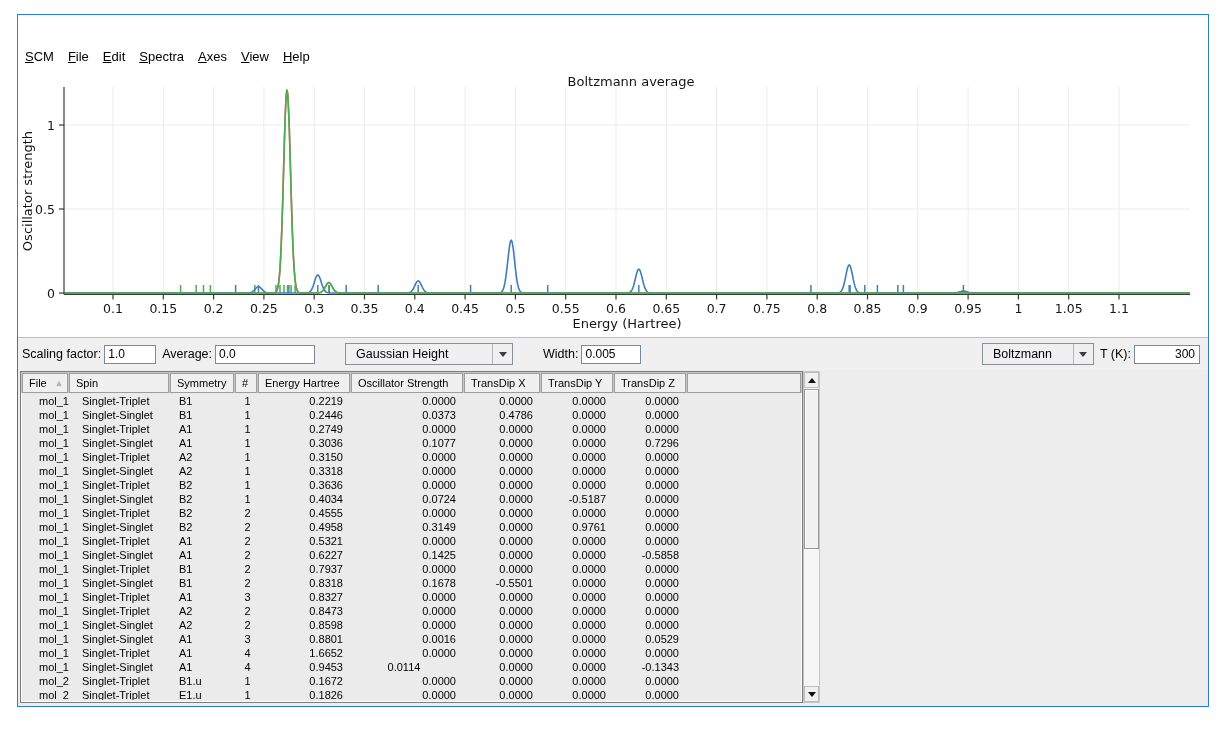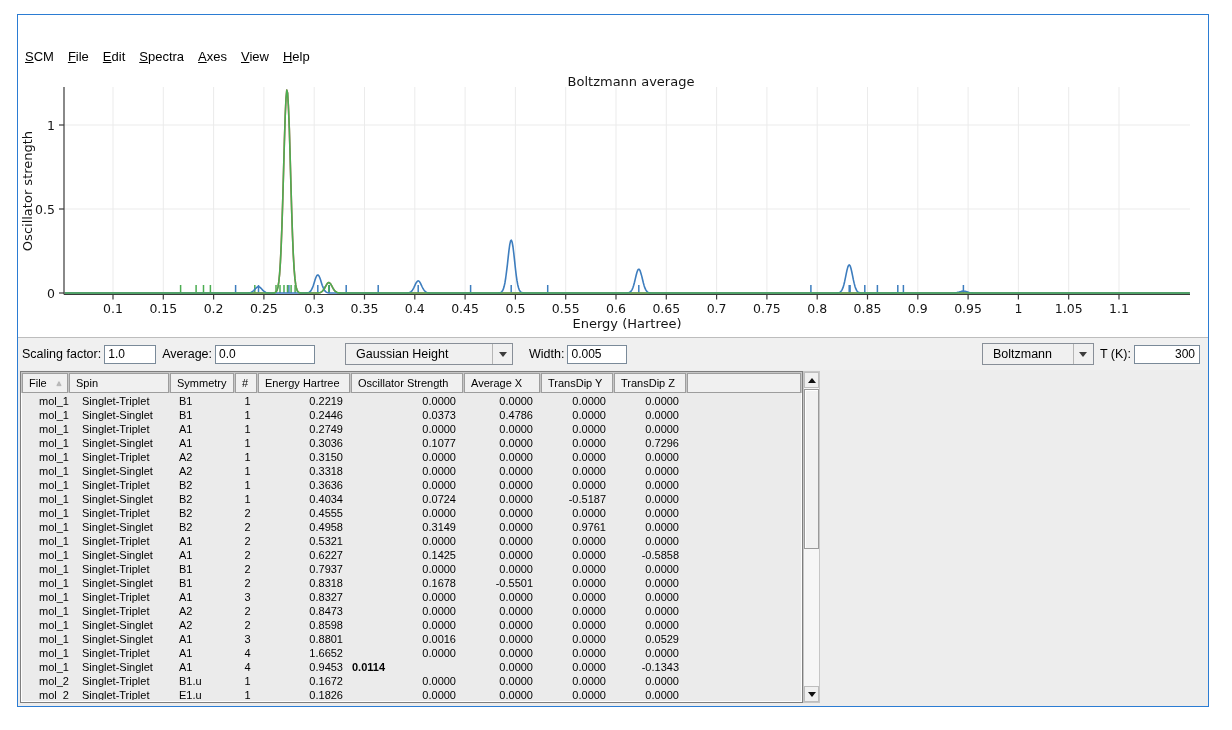--- a/index.html
+++ b/index.html
@@ -221,21 +221,21 @@
     <span class="tb-label" style="margin-left:0">Scaling factor:</span>
     <input class="tb-input" style="width: 52px;" value="1.0">
     <span class="tb-label">Average:</span>
     <input class="tb-input" style="width: 100px;" value="0.0">
     <div class="combo" style="width:168px; margin-left:30px">
       <span class="combo-text">Gaussian Height</span>
       <span class="combo-arrow">
           <span class="arr-down"></span>
         </span>
     </div>
-    <span class="tb-label" style="margin-left:16px">Width:</span>
+    <span class="tb-label" style="margin-left:30px">Width:</span>
     <input class="tb-input" style="width: 60px;" value="0.005">
     <span class="tb-spacer"></span>
     <div class="combo" style="width:112px">
       <span class="combo-text">Boltzmann</span>
       <span class="combo-arrow">
           <span class="arr-down"></span>
         </span>
     </div>
     <span class="tb-label">T (K):</span>
     <input class="tb-input" style="width: 66px; margin-right: 2px; padding-left: 40px;" value="300.0">
@@ -257,21 +257,21 @@
           <div class="th" style="width: 22px;">
             <span>#</span>
           </div>
           <div class="th" style="width: 92px;">
             <span>Energy Hartree</span>
           </div>
           <div class="th" style="width: 112px;">
             <span>Oscillator Strength</span>
           </div>
           <div class="th" style="width: 76px;">
-            <span>Average X</span>
+            <span>TransDip X</span>
           </div>
           <div class="th" style="width: 72px;">
             <span>TransDip Y</span>
           </div>
           <div class="th" style="width: 72px;">
             <span>TransDip Z</span>
           </div>
           <div class="th" style="flex: 1 1 auto;"></div>
         </div>
       <div class="tbody" id="tbody">
@@ -483,21 +483,21 @@
             <div class="td" style="width: 77px; text-align: right; padding-right: 9px;">0.0000</div>
             <div class="td" style="width: 73px; text-align: right; padding-right: 9px;">0.0000</div>
             <div class="td" style="width: 73px; text-align: right; padding-right: 9px;">0.0000</div>
           </div>
           <div class="tr">
             <div class="td" style="width: 47px; text-align: left; padding-left: 16px;">mol_1</div>
             <div class="td" style="width: 101px; text-align: left; padding-left: 12px;">Singlet-Singlet</div>
             <div class="td" style="width: 65px; text-align: left; padding-left: 8px;">A1</div>
             <div class="td" style="width: 23px; text-align: center;">4</div>
             <div class="td" style="width: 93px; text-align: right; padding-right: 9px;">0.9453</div>
-            <div class="td" style="width: 113px; text-align: left; padding-right: 9px; font-weight: bold;">0.0114</div>
+            <div class="td" style="width: 113px; text-align: center; padding-right: 9px;">0.0114</div>
             <div class="td" style="width: 77px; text-align: right; padding-right: 9px;">0.0000</div>
             <div class="td" style="width: 73px; text-align: right; padding-right: 9px;">0.0000</div>
             <div class="td" style="width: 73px; text-align: right; padding-right: 9px;">-0.1343</div>
           </div>
           <div class="tr">
             <div class="td" style="width: 47px; text-align: left; padding-left: 16px;">mol_2</div>
             <div class="td" style="width: 101px; text-align: left; padding-left: 12px;">Singlet-Triplet</div>
             <div class="td" style="width: 65px; text-align: left; padding-left: 8px;">B1.u</div>
             <div class="td" style="width: 23px; text-align: center;">1</div>
             <div class="td" style="width: 93px; text-align: right; padding-right: 9px;">0.1672</div>

